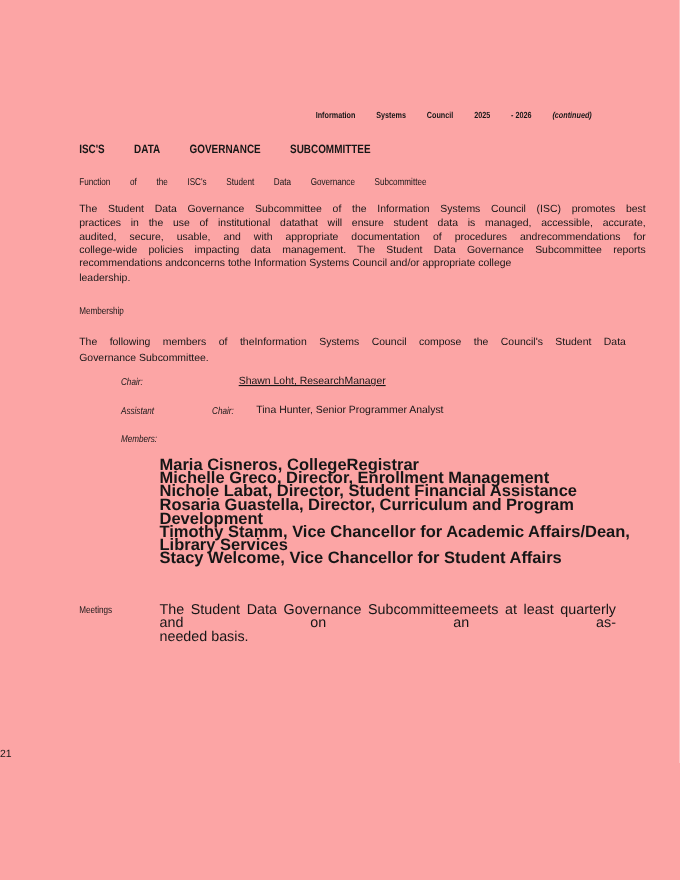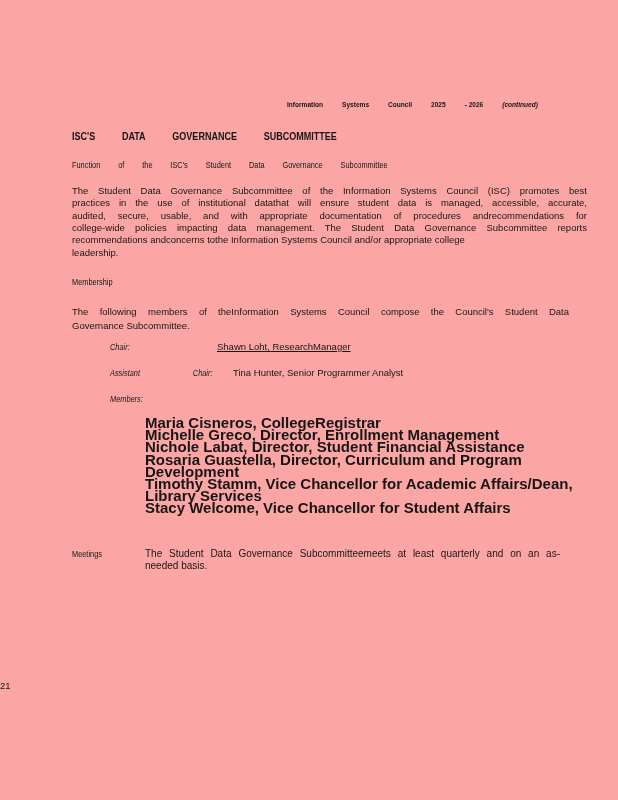--- a/index.html
+++ b/index.html
@@ -23,21 +23,21 @@
   .intro        { left:72px;  top:185px;  width:515px; font-size:9.5px; line-height:12.35px; }
   .memb-label   { left:72px;  top:277px;  font-size:9px; }
   .p2           { left:72px;  top:305px;  width:497px; font-size:9.5px; line-height:13.5px; }
   .chair-label  { left:110px; top:342px;  font-size:9px; }
   .chair-value  { left:217px; top:341px;  font-size:9.5px;text-decoration:underline; }
   .asst-label   { left:110px; top:368px;  width:125px; font-size:9px; }
   .asst-value   { left:217px; top:367px;  font-size:9.5px;margin-left:16px; }
   .members-label{ left:110px; top:394px;  font-size:9px; }
   .members-list { left:145px; top:417px;  font-size:15px; line-height:12.2px;font-weight:bold; }
   .meet-label   { left:72px;  top:549px;  font-size:9px; }
-  .meet-text    { left:145px; top:548px;  width:415px; font-size:10px; line-height:12.4px; }
+  .meet-text    { left:145px; top:548px;  width:415px; font-size:13px; line-height:12.4px; }
   .pagenum      { left:0;     top:680px;  width:618px; text-align:left; font-size:9.5px; }
 </style>
 </head>
 <body>
 
 <div class="page">
 
   <div class="abs hdr cond flex">
     <span>Information</span>
     <span>Systems</span>

